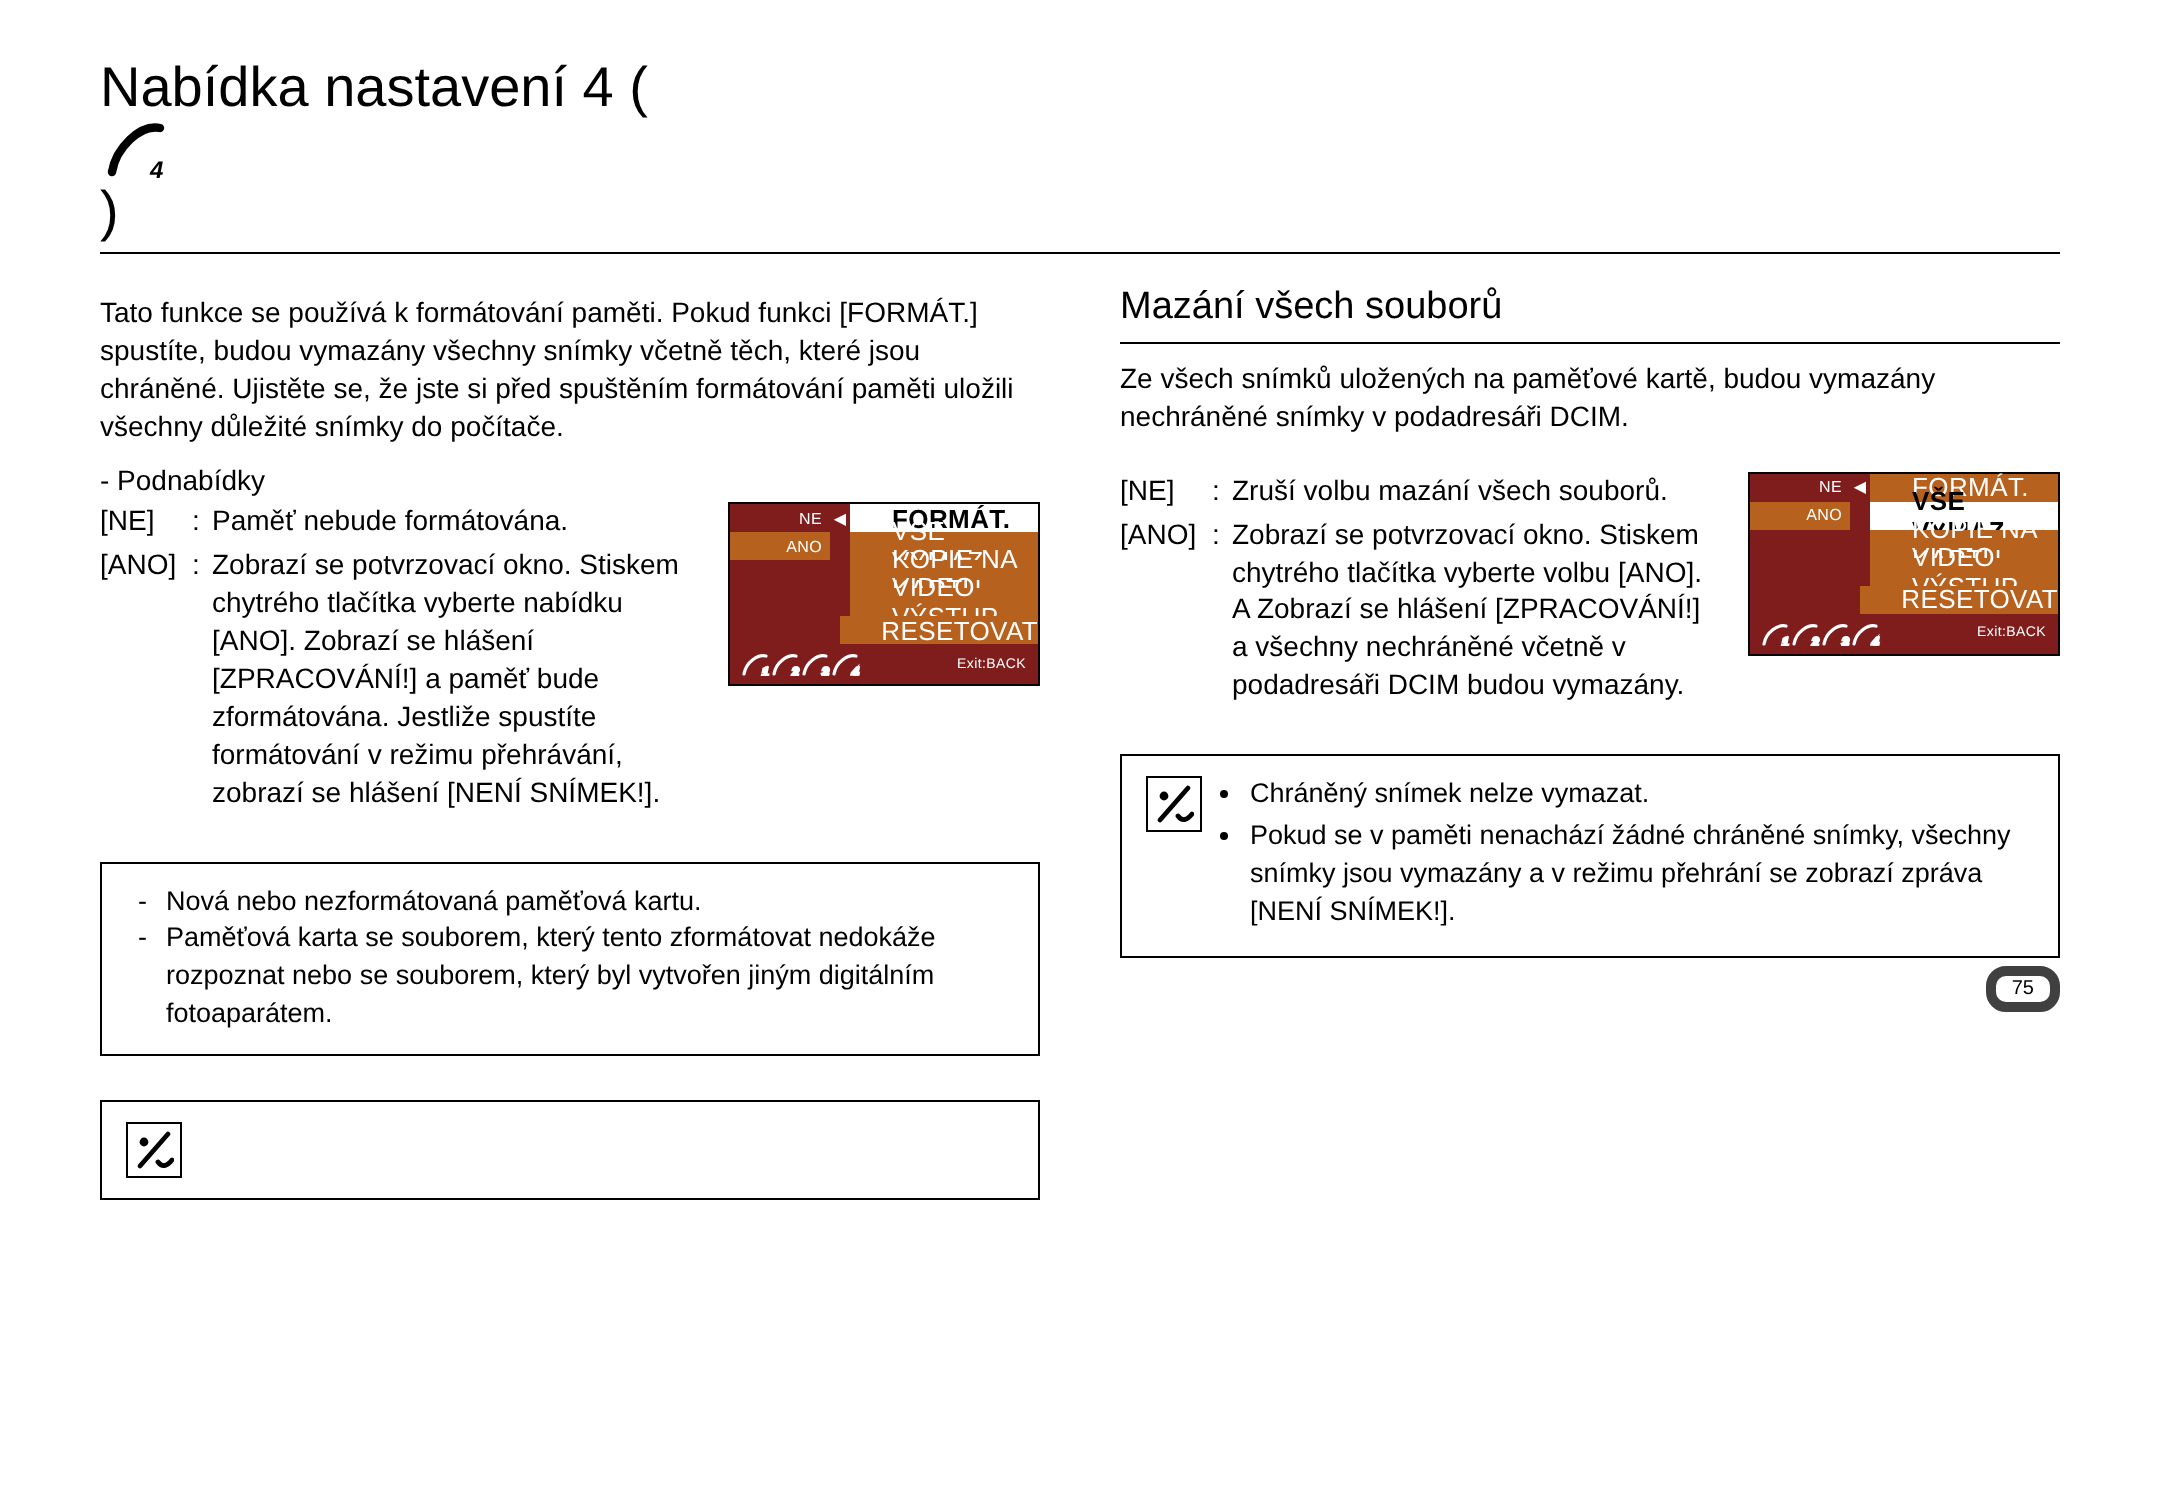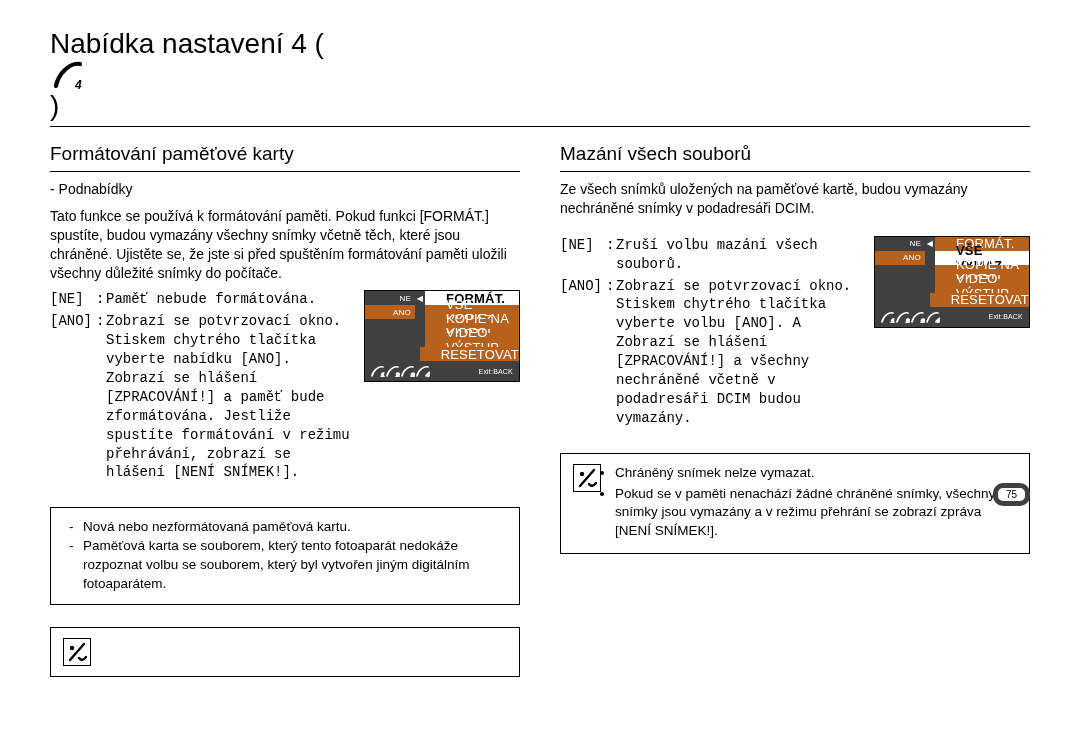--- a/index.html
+++ b/index.html
@@ -53,36 +53,35 @@
     line-height: 1.35;
     margin: 8px 0;
   }
   .body-row {
     display: flex;
     gap: 14px;
     align-items: flex-start;
   }
   .opts {
     flex: 1 1 auto;
-    font-family: Liberation Mono, monospace;
   }
   .opt-row {
     display: flex;
     font-size: 14px;
     line-height: 1.35;
     margin-bottom: 3px;
   }
   .opt-key { width: 46px; flex-shrink:0; }
   .opt-colon { width: 10px; flex-shrink:0; }
   .opt-val { flex: 1; }
 
   
   .lcd {
     width: 154px;
-    background: #404040;
+    background: #7f1d1d;
     color: #fff;
     font-size: 8px;
     letter-spacing: 0.2px;
     flex-shrink: 0;
     border: 1px solid #050505;
   }
   .lcd-row {
     display: flex;
     height: 14px;
     align-items: stretch;
@@ -128,20 +127,21 @@
     font-size: 13.5px;
     line-height: 1.4;
     margin-top: 22px;
   }
   .note ul { margin:0; padding-left: 14px; }
   .note ul li { list-style: none; position:relative; padding-left:6px;}
   .note ul li::before { content:"- "; position:absolute; left:-8px;}
 
   .tip {
     display:flex;
+    gap: 10px;
     align-items:flex-start;
     border: 1px solid #000;
     padding: 10px 12px;
     font-size: 13.5px;
     line-height: 1.4;
     margin-top: 22px;
   }
   .tip-icon {
     width:26px; height:26px;
     border:1px solid #000;
@@ -177,23 +177,22 @@
           <text x="25" y="29" font-family="Arial" font-size="12" font-style="italic" font-weight="bold">4</text>
         </svg>
       </span>
       <span>)</span>
     </h1>
   </div>
 
   <div class="columns">
 
     <div class="col">
-      <h2 class="subhead">Formátování paměťové karty</h2>
+      <p class="para">Tato funkce se používá k formátování paměti. Pokud funkci [FORMÁT.] spustíte, budou vymazány všechny snímky včetně těch, které jsou chráněné. Ujistěte se, že jste si před spuštěním formátování paměti uložili všechny důležité snímky do počítače.</p>
       <p class="para" style="margin-bottom:2px">- Podnabídky</p>
-      <p class="para">Tato funkce se používá k formátování paměti. Pokud funkci [FORMÁT.] spustíte, budou vymazány všechny snímky včetně těch, které jsou chráněné. Ujistěte se, že jste si před spuštěním formátování paměti uložili všechny důležité snímky do počítače.</p>
 
       <div class="body-row">
         <div class="opts">
           <div class="opt-row">
             <div class="opt-key">[NE]</div>
             <div class="opt-colon">:</div>
             <div class="opt-val">Paměť nebude formátována.</div>
           </div>
           <div class="opt-row">
             <div class="opt-key">[ANO]</div>
@@ -244,21 +243,21 @@
               </svg>
             </span>
             <span>Exit:BACK</span>
           </div>
         </div>
       </div>
 
       <div class="note">
         <ul>
           <li>Nová nebo nezformátovaná paměťová kartu.</li>
-          <li>Paměťová karta se souborem, který tento fotoaparát nedokáže rozpoznat volbu se souborem, který byl vytvořen jiným digitálním fotoaparátem.</li>
+          <li>Paměťová karta se souborem, který tento zformátovat nedokáže rozpoznat nebo se souborem, který byl vytvořen jiným digitálním fotoaparátem.</li>
         </ul>
       </div>
 
       <div class="tip">
         <div class="tip-icon">
           <svg width="20" height="20" viewBox="0 0 20 20">
               <path d="M3 18 L17 2" stroke="#000" stroke-width="2.4" stroke-linecap="round"></path>
               <circle cx="5" cy="6" r="2.2" fill="#000"></circle>
               <path d="M12 16 Q15 20 19 15" stroke="#000" stroke-width="2.4" fill="none" stroke-linecap="round"></path>
             </svg>

